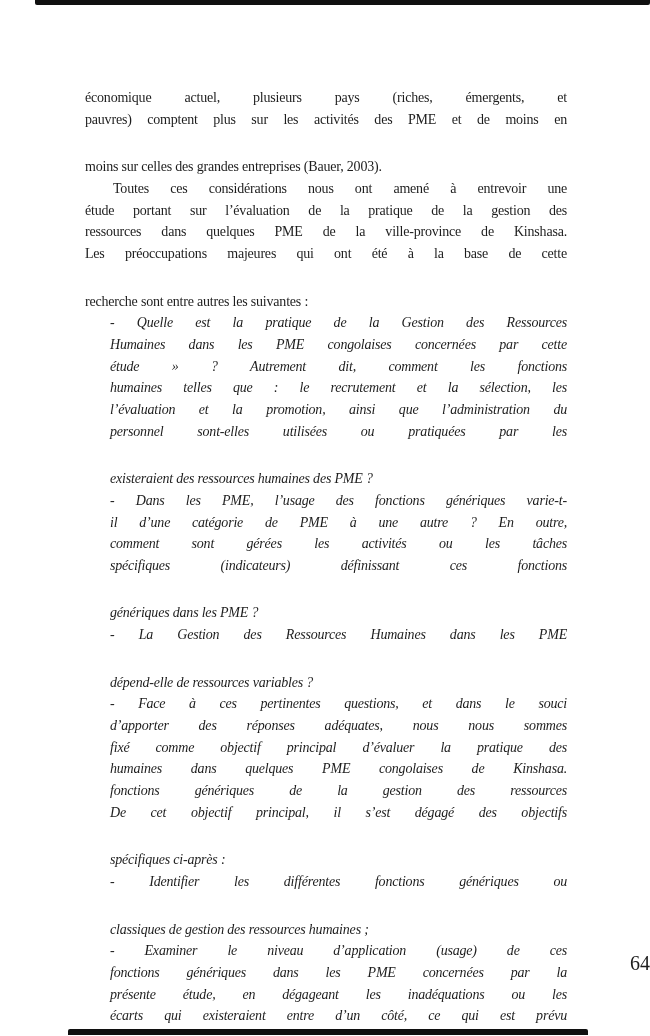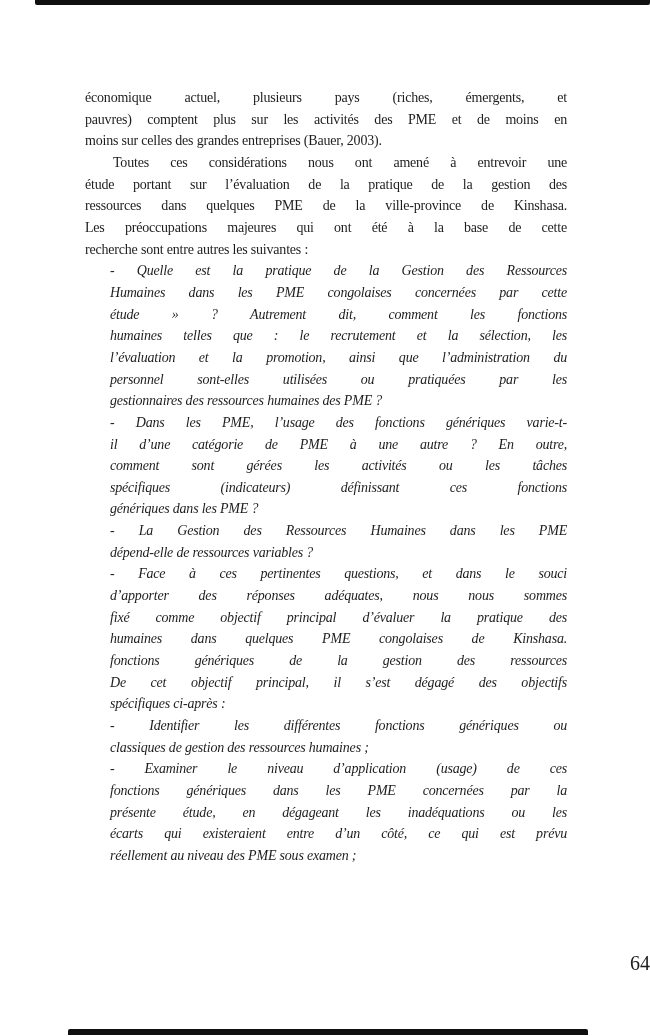--- a/index.html
+++ b/index.html
@@ -43,21 +43,21 @@
     line-height: 21.66px;
     letter-spacing: -0.2px;
   }
   .block { margin: 0; }
   .block.list-item { padding-left: 25px; font-style: italic; }
   .line {
     text-align: justify;
     text-align-last: justify;
     white-space: nowrap;
   }
-  .line.last { text-align-last: left; }
+  .line.last { text-align-last: left; margin-top: 26px; }
   .line.indent { padding-left: 28px; }
   .page-number {
     position: absolute;
     left: 0;
     top: 953px;
     width: 100%;
     text-align: right;
     font-size: 20px;
     line-height: 21.66px;
   }
@@ -80,21 +80,21 @@
         <div class="line">Les préoccupations majeures qui ont été à la base de cette</div>
         <div class="line last">recherche sont entre autres les suivantes :</div>
       </div>
       <div class="block list-item">
         <div class="line">- Quelle est la pratique de la Gestion des Ressources</div>
         <div class="line">Humaines dans les PME congolaises concernées par cette</div>
         <div class="line">étude » ? Autrement dit, comment les fonctions</div>
         <div class="line">humaines telles que : le recrutement et la sélection, les</div>
         <div class="line">l’évaluation et la promotion, ainsi que l’administration du</div>
         <div class="line">personnel sont-elles utilisées ou pratiquées par les</div>
-        <div class="line last">gestionnaires des ressources humaines des PME ?</div>
+        <div class="line last">existeraient des ressources humaines des PME ?</div>
       </div>
       <div class="block list-item">
         <div class="line">- Dans les PME, l’usage des fonctions génériques varie-t-</div>
         <div class="line">il d’une catégorie de PME à une autre ? En outre,</div>
         <div class="line">comment sont gérées les activités ou les tâches</div>
         <div class="line">spécifiques (indicateurs) définissant ces fonctions</div>
         <div class="line last">génériques dans les PME ?</div>
       </div>
       <div class="block list-item">
         <div class="line">- La Gestion des Ressources Humaines dans les PME</div>

